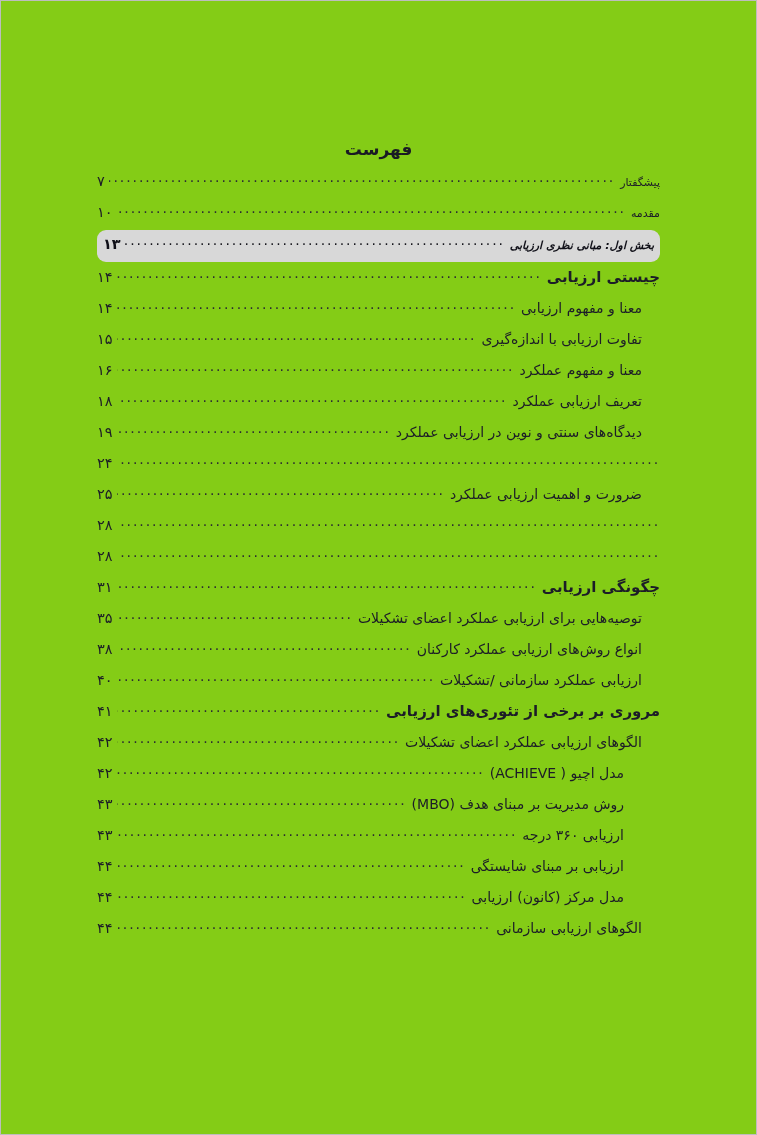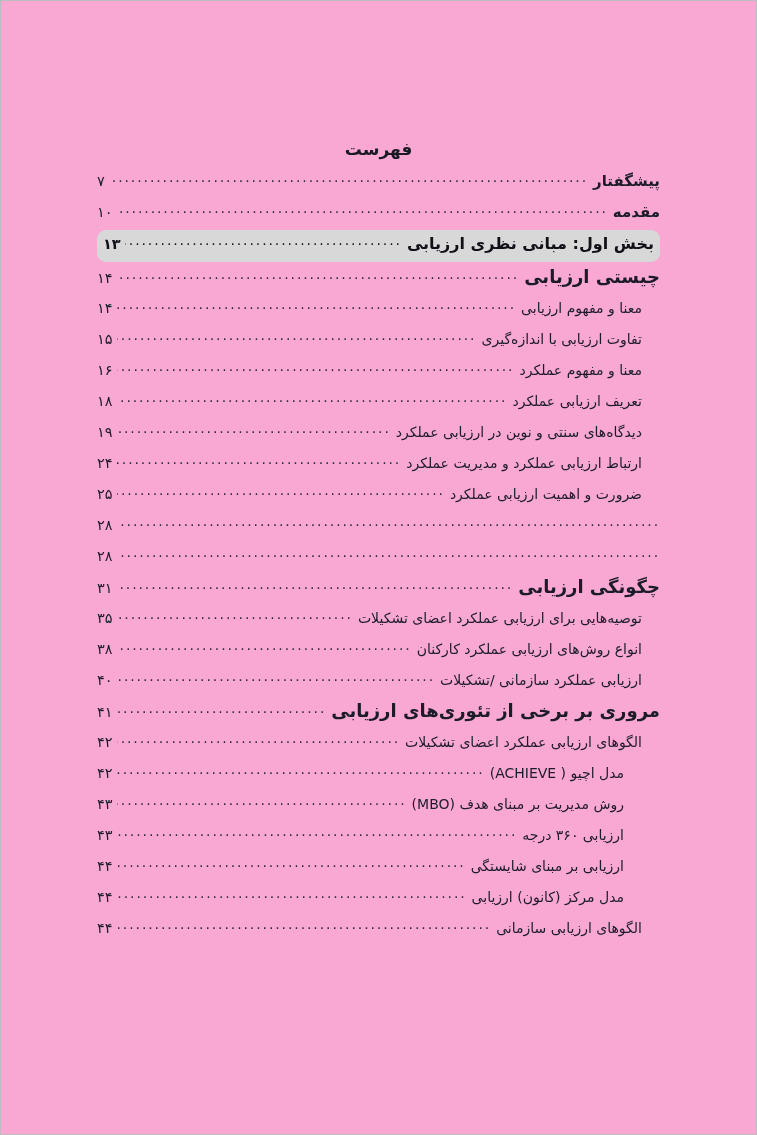--- a/index.html
+++ b/index.html
@@ -6,21 +6,21 @@
   html, body {
     margin: 0;
     padding: 0;
     background: #ffffff;
   }
   .page {
     position: relative;
     width: 757px;
     height: 1135px;
     margin: 0 auto;
-    background: #f9a8d4;
+    background: #84cc16;
     border: 1px solid #bdbdbd;
     box-sizing: border-box;
     overflow: hidden;
     font-family: "DejaVu Sans", "Liberation Sans", sans-serif;
   }
 
   .toc-title {
     position: absolute;
     top: 138px;
     left: 0;
@@ -88,46 +88,47 @@
     font-family: "DejaVu Sans", "Liberation Sans", sans-serif;
   }
 
   
   .lvl-0 .title { margin-right: 0px; }
   .lvl-1 .title { margin-right: 0px; }
   .lvl-2 .title { margin-right: 18px; }
   .lvl-3 .title { margin-right: 36px; }
 
   
-  .toc-row.front .title { font-size: 15px; font-weight: bold; }
+  .toc-row.front .title { font-size: 11px; }
 
   
   .toc-row.section {
     background: #d8d8d8;
     border-radius: 9px;
     margin: 1px 0 1px 0;
     padding-right: 6px;
     padding-left: 6px;
     height: 32px;
   }
   .toc-row.section .title {
     font-weight: bold;
-    font-size: 16px;
+    font-size: 11px;
     color: #101018;
+    font-style: italic;
   }
   .toc-row.section .pagenum {
     font-weight: bold;
     color: #101018;
   }
   .toc-row.section .leader::before {
     color: #15151c;
   }
 
   
-  .toc-row.lvl-1 .title { font-weight: bold; font-size: 18px; }
+  .toc-row.lvl-1 .title { font-weight: bold; font-size: 15px; }
   .toc-row.lvl-1 .pagenum { font-weight: normal; }
 </style>
 </head>
 <body>
 
 <div class="page">
 
   <div class="toc-title">فهرست</div>
 
   <div class="toc-list">
@@ -170,21 +171,20 @@
         <span class="title">تعریف ارزیابی عملکرد</span>
         <span class="leader"></span>
         <span class="pagenum">۱۸</span>
       </div>
       <div class="toc-row lvl-2">
         <span class="title">دیدگاه‌های سنتی و نوین در ارزیابی عملکرد</span>
         <span class="leader"></span>
         <span class="pagenum">۱۹</span>
       </div>
       <div class="toc-row lvl-2">
-        <span class="title">ارتباط ارزیابی عملکرد و مدیریت عملکرد</span>
         <span class="leader"></span>
         <span class="pagenum">۲۴</span>
       </div>
       <div class="toc-row lvl-2">
         <span class="title">ضرورت و اهمیت ارزیابی عملکرد</span>
         <span class="leader"></span>
         <span class="pagenum">۲۵</span>
       </div>
       <div class="toc-row lvl-2">
         <span class="leader"></span>

